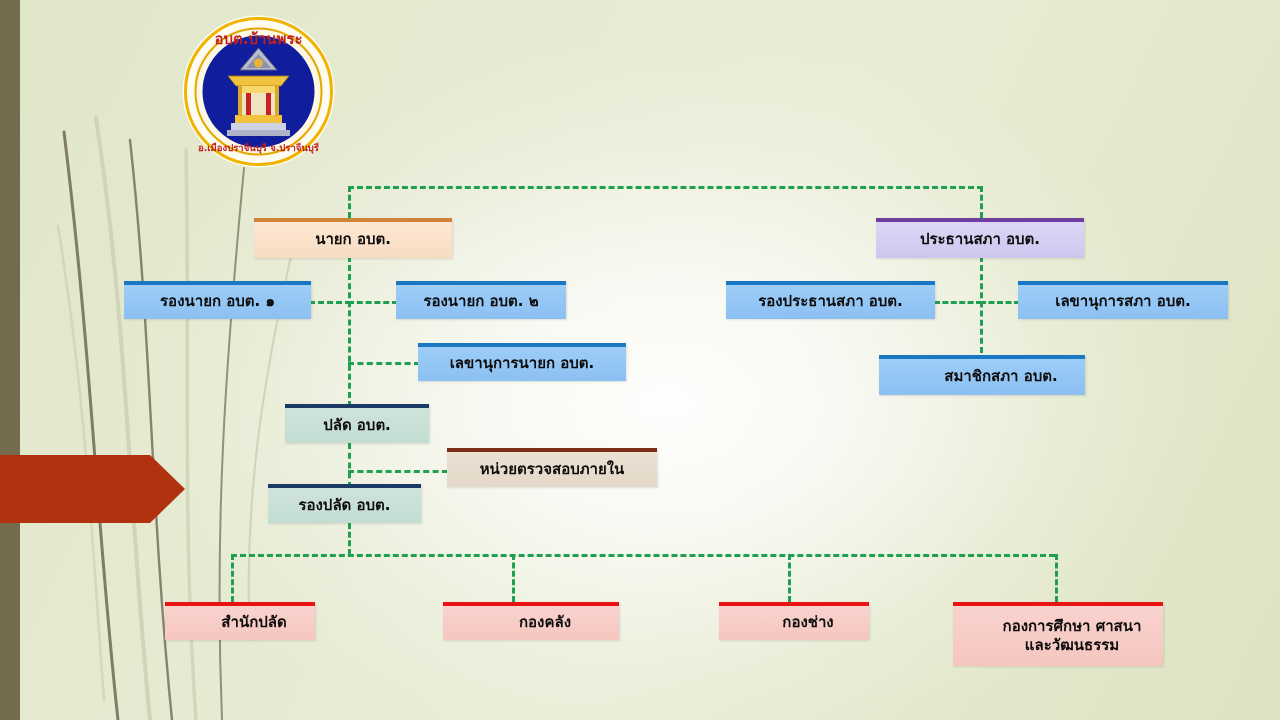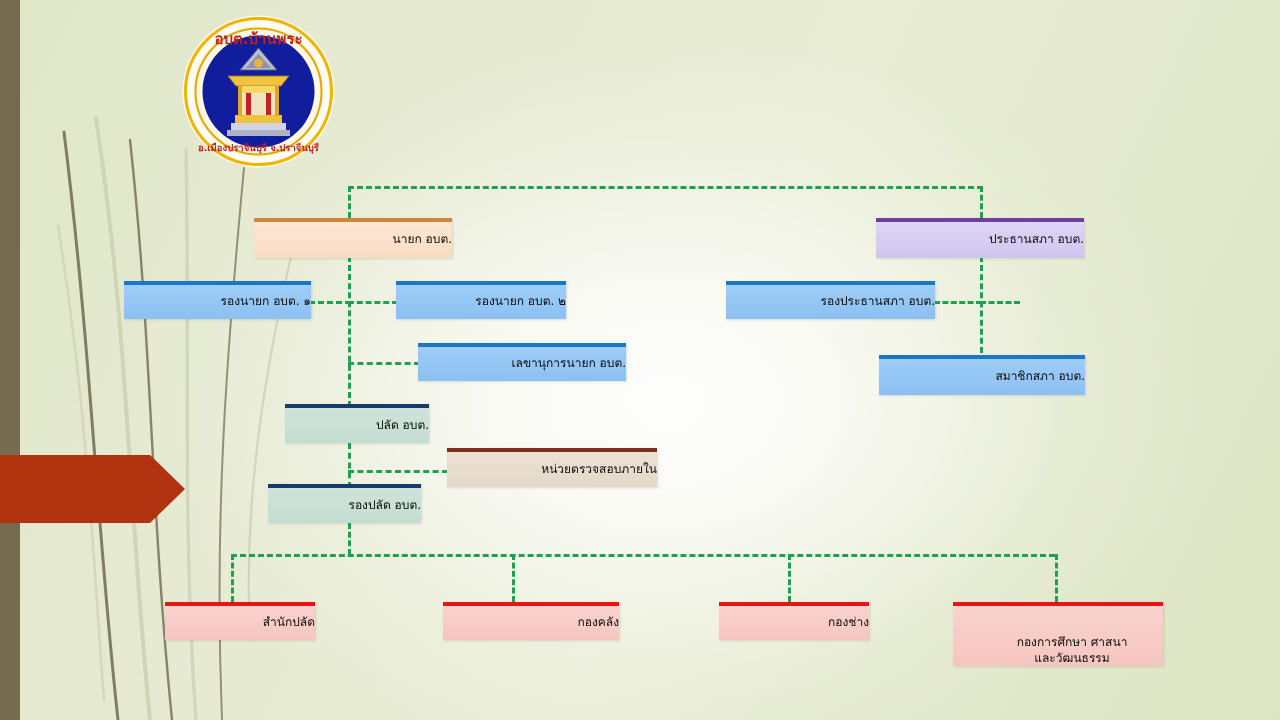--- a/index.html
+++ b/index.html
@@ -33,23 +33,23 @@
   }
 
   
   .conn{position:absolute;}
   .h-dash{height:0;border-top:3px dashed #1fa050;}
   .v-dash{width:0;border-left:3px dashed #1fa050;}
 
   
   .box{
     position:absolute;box-sizing:border-box;
-    display:flex;align-items:center;justify-content:flex-end;
+    display:flex;align-items:center;justify-content:center;
     text-align:center;line-height:1.28;
-    font-size:12px;font-weight:normal;color:#0c0c0c;
+    font-size:15px;font-weight:bold;color:#0c0c0c;
     border-top-style:solid;
     box-shadow:1px 1px 2px rgba(80,80,60,.16);
   }
   .b-peach{background:linear-gradient(180deg,#fde7d3,#f8dcc2);border-top:4px solid #cf8539;}
   .b-purple{background:linear-gradient(180deg,#ddd6f6,#cfc6ef);border-top:4px solid #6f3f9e;}
   .b-blue{background:linear-gradient(180deg,#9dcdf8,#8cc0f2);border-top:4px solid #1a78c2;}
   .b-teal{background:linear-gradient(180deg,#cfe3da,#c3ddd3);border-top:4px solid #1c3a66;}
   .b-tan{background:linear-gradient(180deg,#ece1d3,#e4d8c8);border-top:4px solid #7a2f16;}
   .b-pink{background:linear-gradient(180deg,#f9d2cd,#f6c6c0);border-top:4px solid #e81414;padding-left:28px;}
 </style>
@@ -147,20 +147,23 @@
   </div>
 
   <div class="box b-blue" style="left:396px;top:281px;width:170px;height:38px;">
     <span>รองนายก อบต. ๒</span>
   </div>
 
   <div class="box b-blue" style="left:726px;top:281px;width:209px;height:38px;">
     <span>รองประธานสภา อบต.</span>
   </div>
 
+  <div class="box b-blue" style="left:1018px;top:281px;width:210px;height:38px;">
+    <span>เลขานุการสภา อบต.</span>
+  </div>
 
   <div class="box b-blue" style="left:418px;top:343px;width:208px;height:38px;">
     <span>เลขานุการนายก อบต.</span>
   </div>
 
   <div class="box b-blue" style="left:879px;top:355px;width:206px;height:40px;padding-left:38px;">
     <span>สมาชิกสภา อบต.</span>
   </div>
 
   <div class="box b-teal" style="left:285px;top:404px;width:144px;height:39px;">

